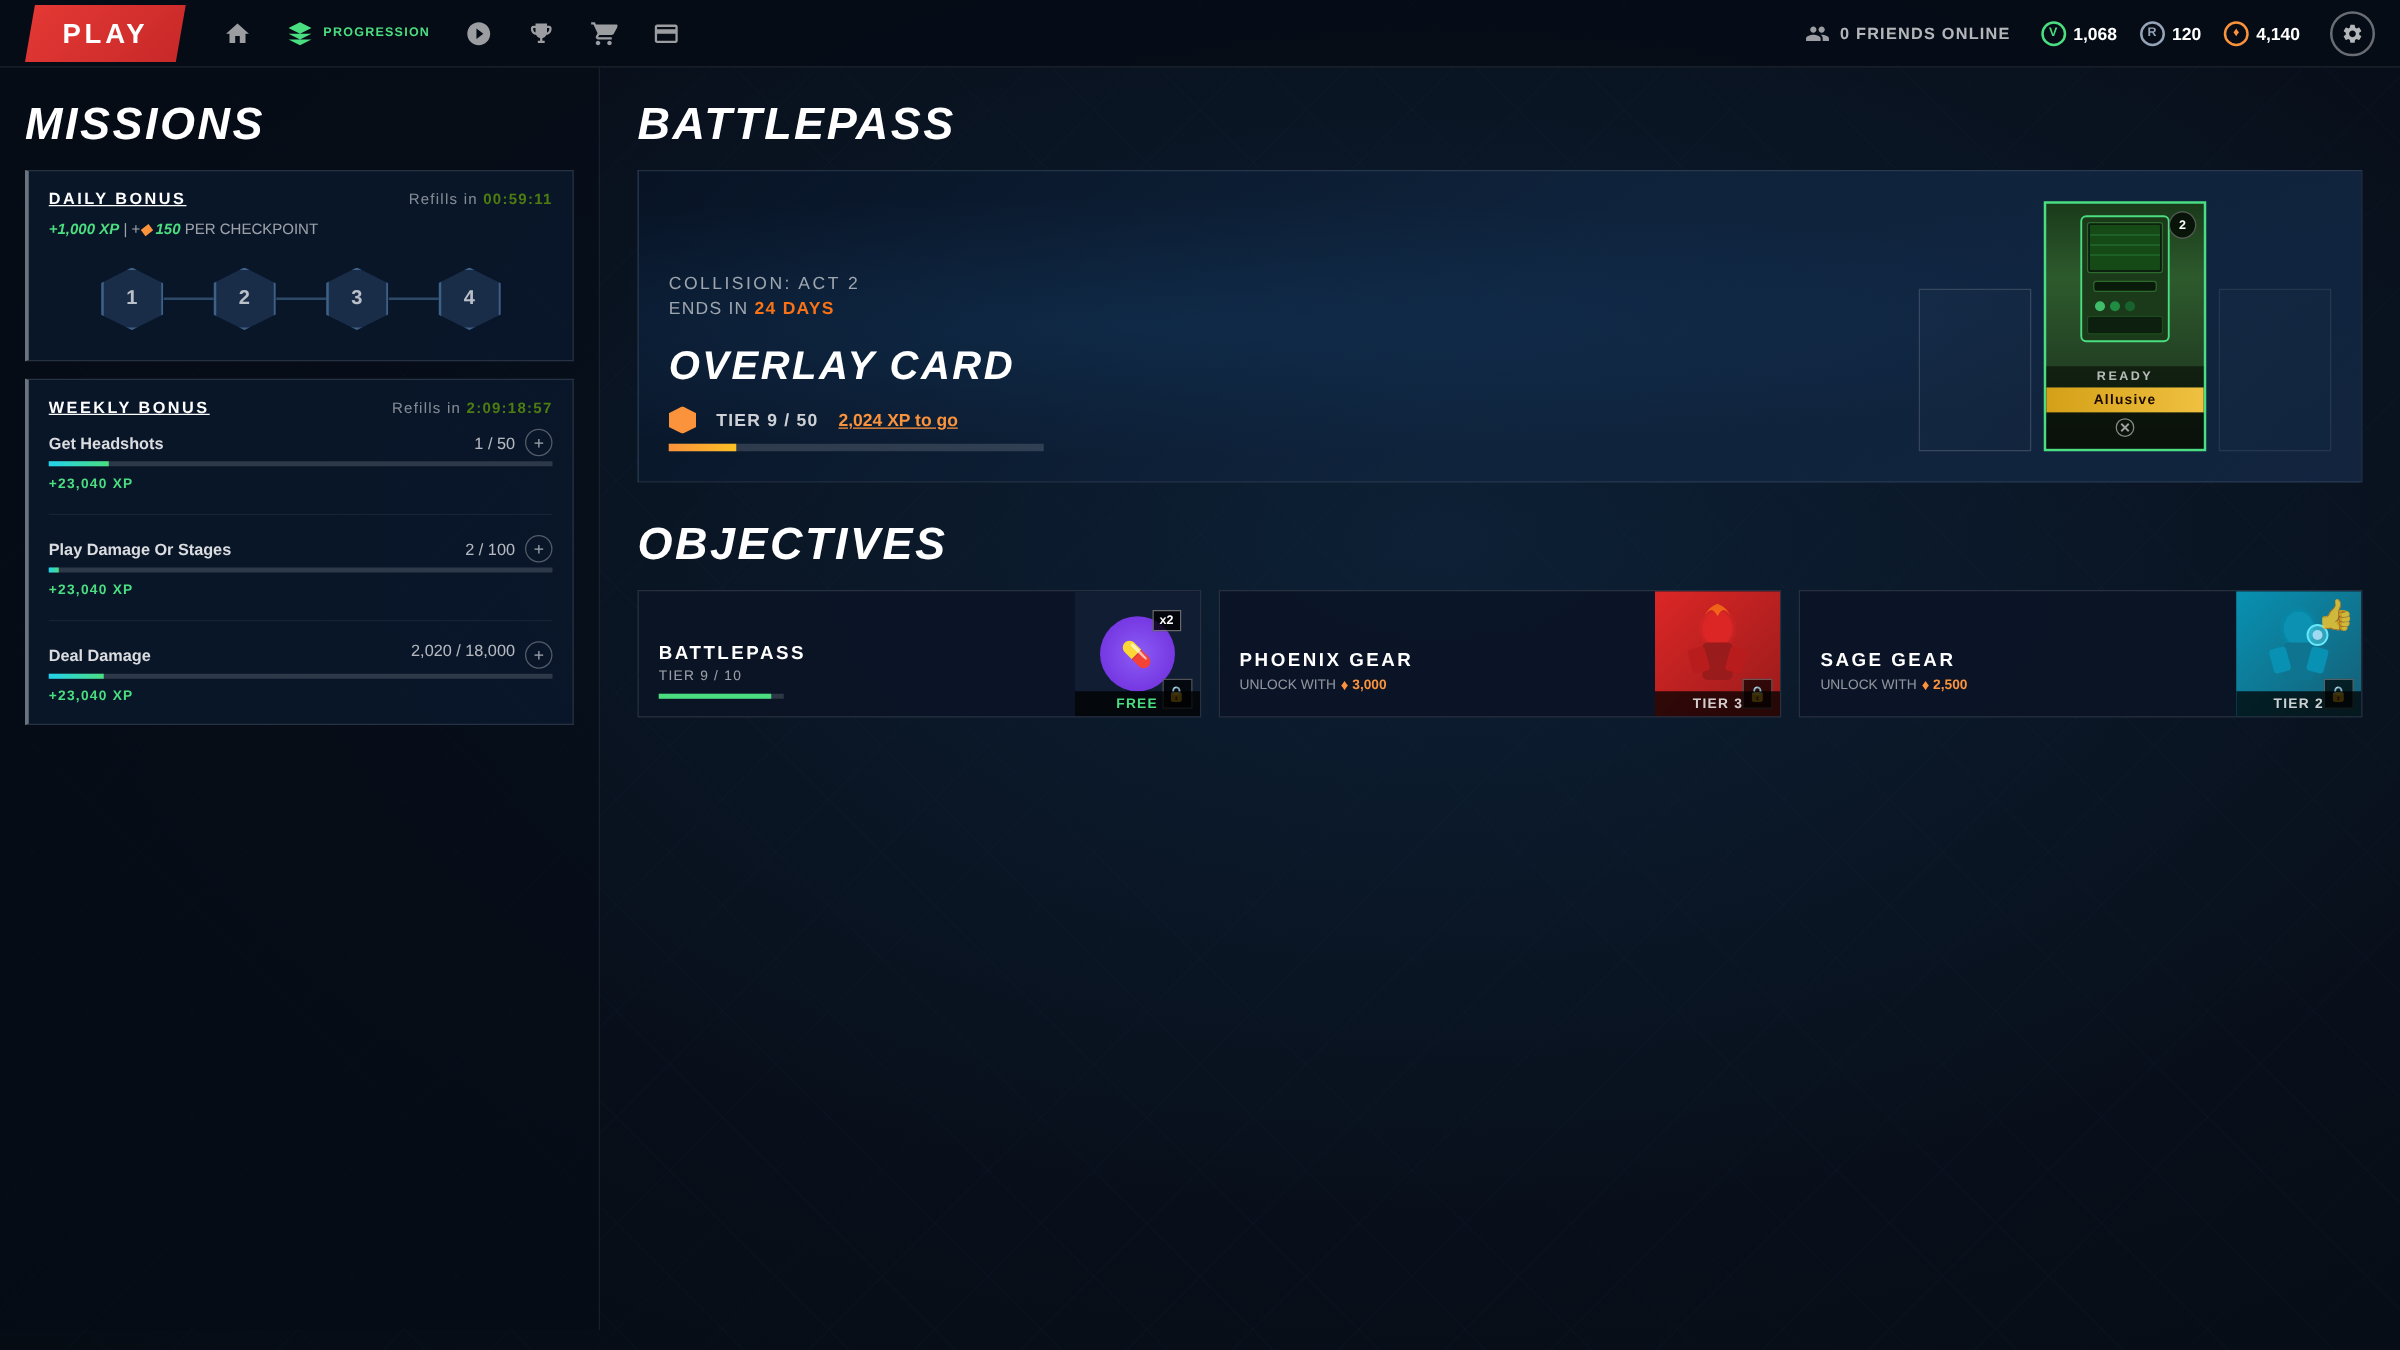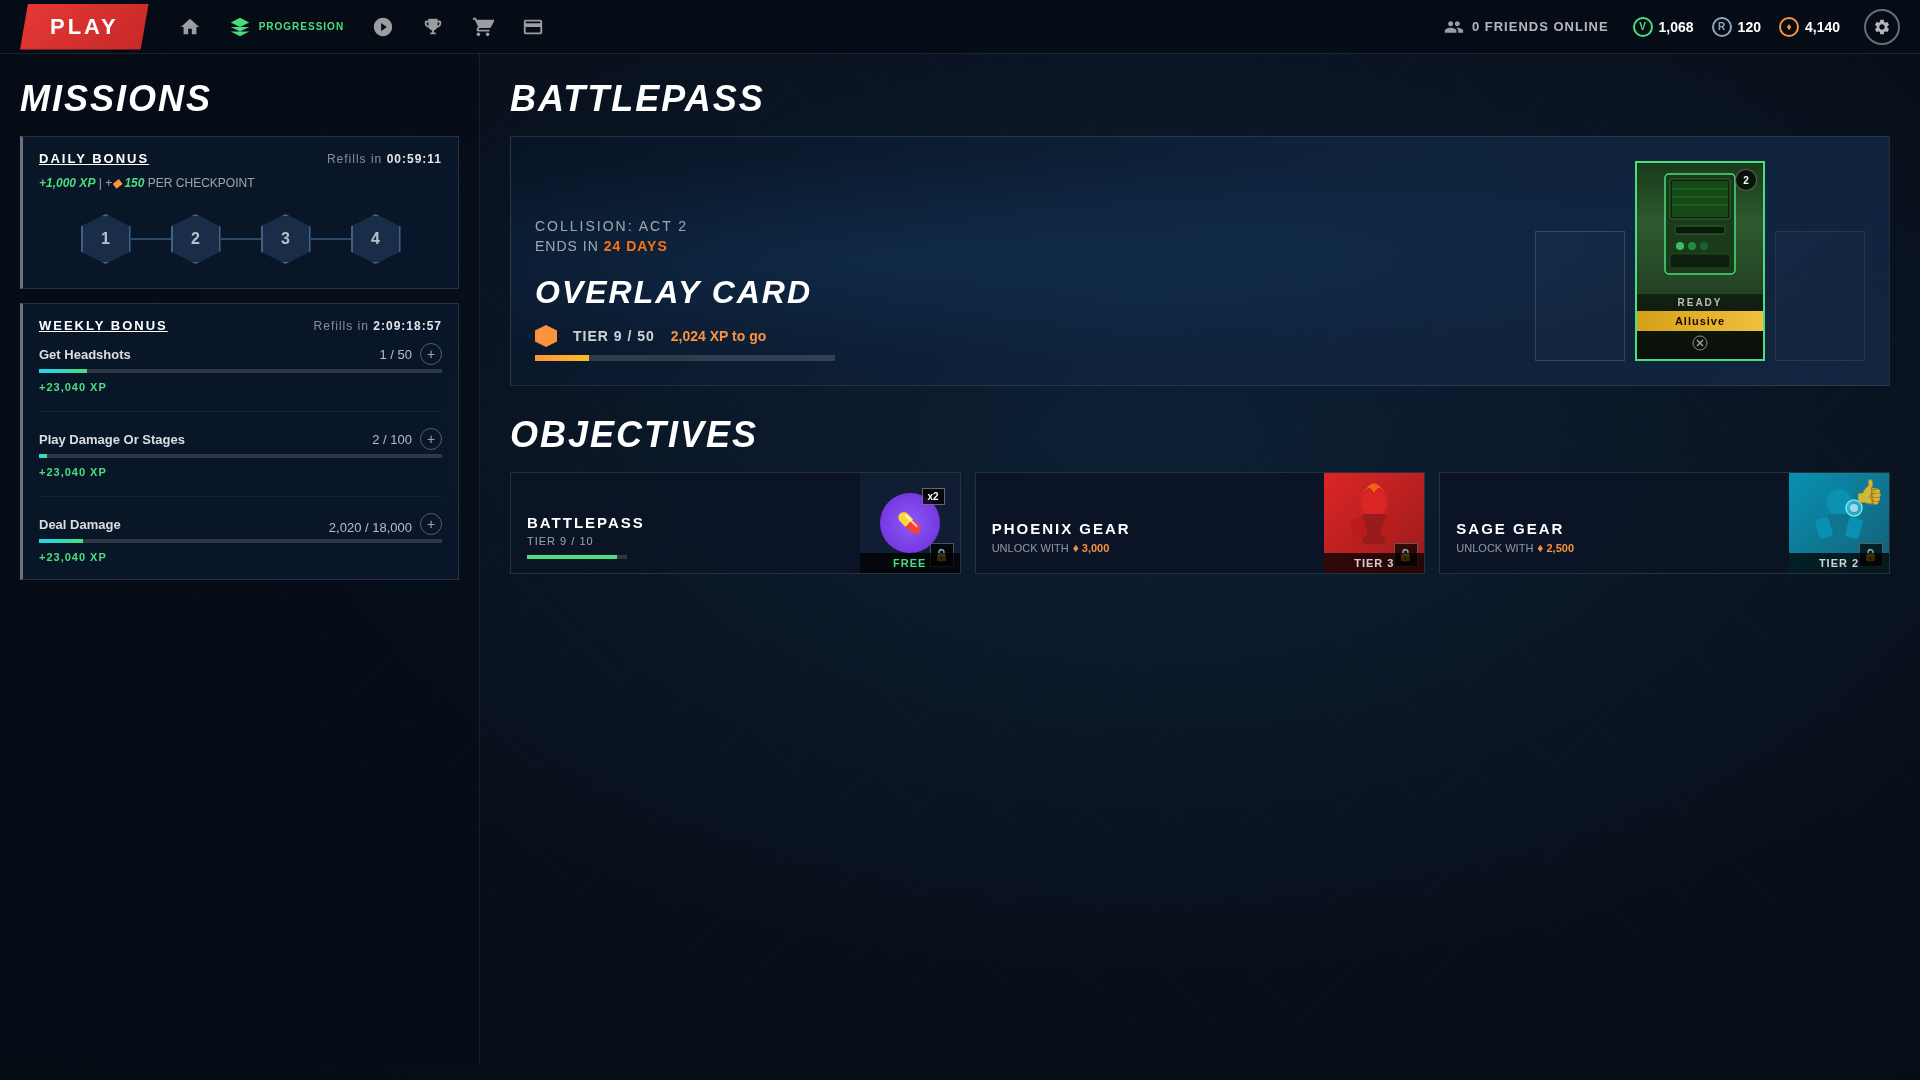--- a/index.html
+++ b/index.html
@@ -164,21 +164,21 @@
       text-transform: uppercase;
       color: #fff;
       text-decoration: underline;
     }
     .refills-text {
       font-size: 12px;
       color: rgba(255,255,255,0.5);
       letter-spacing: 1px;
     }
     .refill-timer {
-      color: #e5e5e5;
+      color: #4d7c0f;
       font-weight: 700;
     }
     .bonus-reward {
       font-size: 12px;
       color: rgba(255,255,255,0.6);
       margin-bottom: 14px;
     }
     .bonus-reward .xp { color: #4ade80; font-weight: 700; font-style: italic; }
 
     
@@ -350,20 +350,21 @@
     .tier-label {
       font-size: 14px;
       color: rgba(255,255,255,0.8);
       font-weight: 700;
       letter-spacing: 1px;
     }
     .xp-to-go {
       font-size: 14px;
       color: #fb923c;
       font-weight: 700;
+      text-decoration: underline;
     }
     .bp-progress-bar {
       width: 300px;
       height: 6px;
       background: rgba(255,255,255,0.15);
       margin-top: 8px;
     }
     .bp-progress-fill {
       height: 100%;
       background: linear-gradient(90deg, #fb923c, #fbbf24);
@@ -727,21 +728,21 @@
         </div>
         <div class="progress-bar">
           <div class="progress-fill" style="width:2%"></div>
         </div>
         <span class="mission-xp">+23,040 XP</span>
       </div>
 
       <div class="mission-item">
         <div class="mission-row">
           <span class="mission-name">Deal Damage</span>
-          <div style="display:flex;align-items:flex-end;gap:8px;">
+          <div style="display:flex;align-items:flex-start;gap:8px;">
             <span class="mission-progress-text">2,020 / 18,000</span>
             <div class="expand-icon">+</div>
           </div>
         </div>
         <div class="progress-bar">
           <div class="progress-fill" style="width:11%"></div>
         </div>
         <span class="mission-xp">+23,040 XP</span>
       </div>
     </div>

